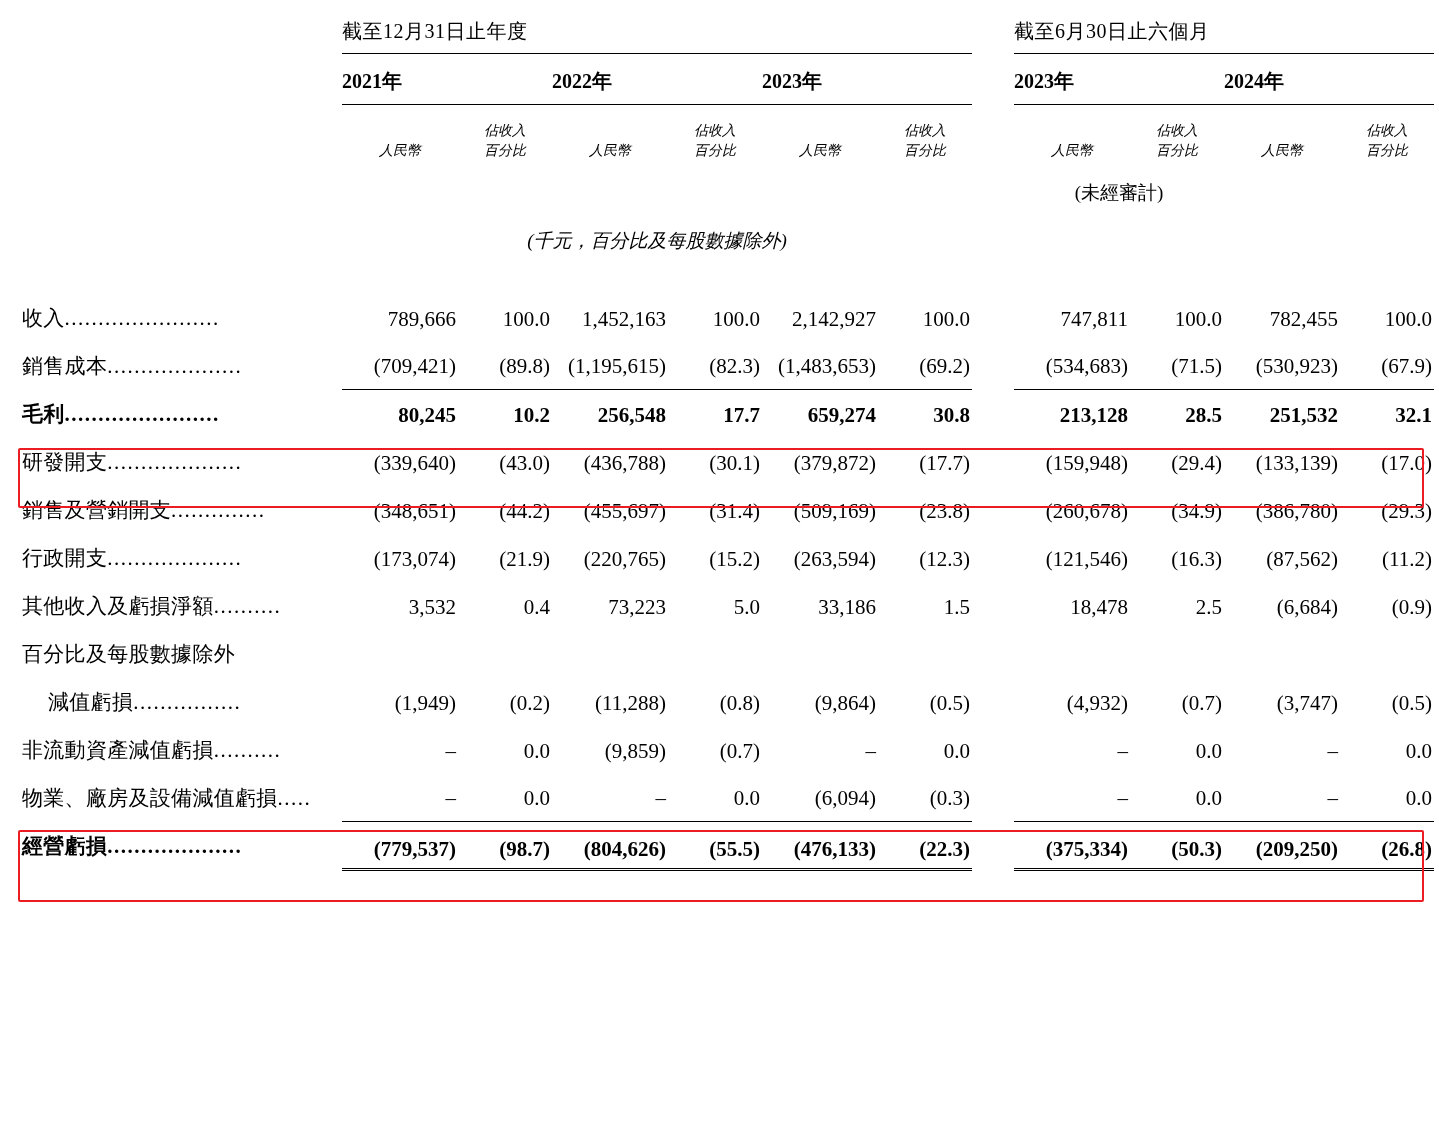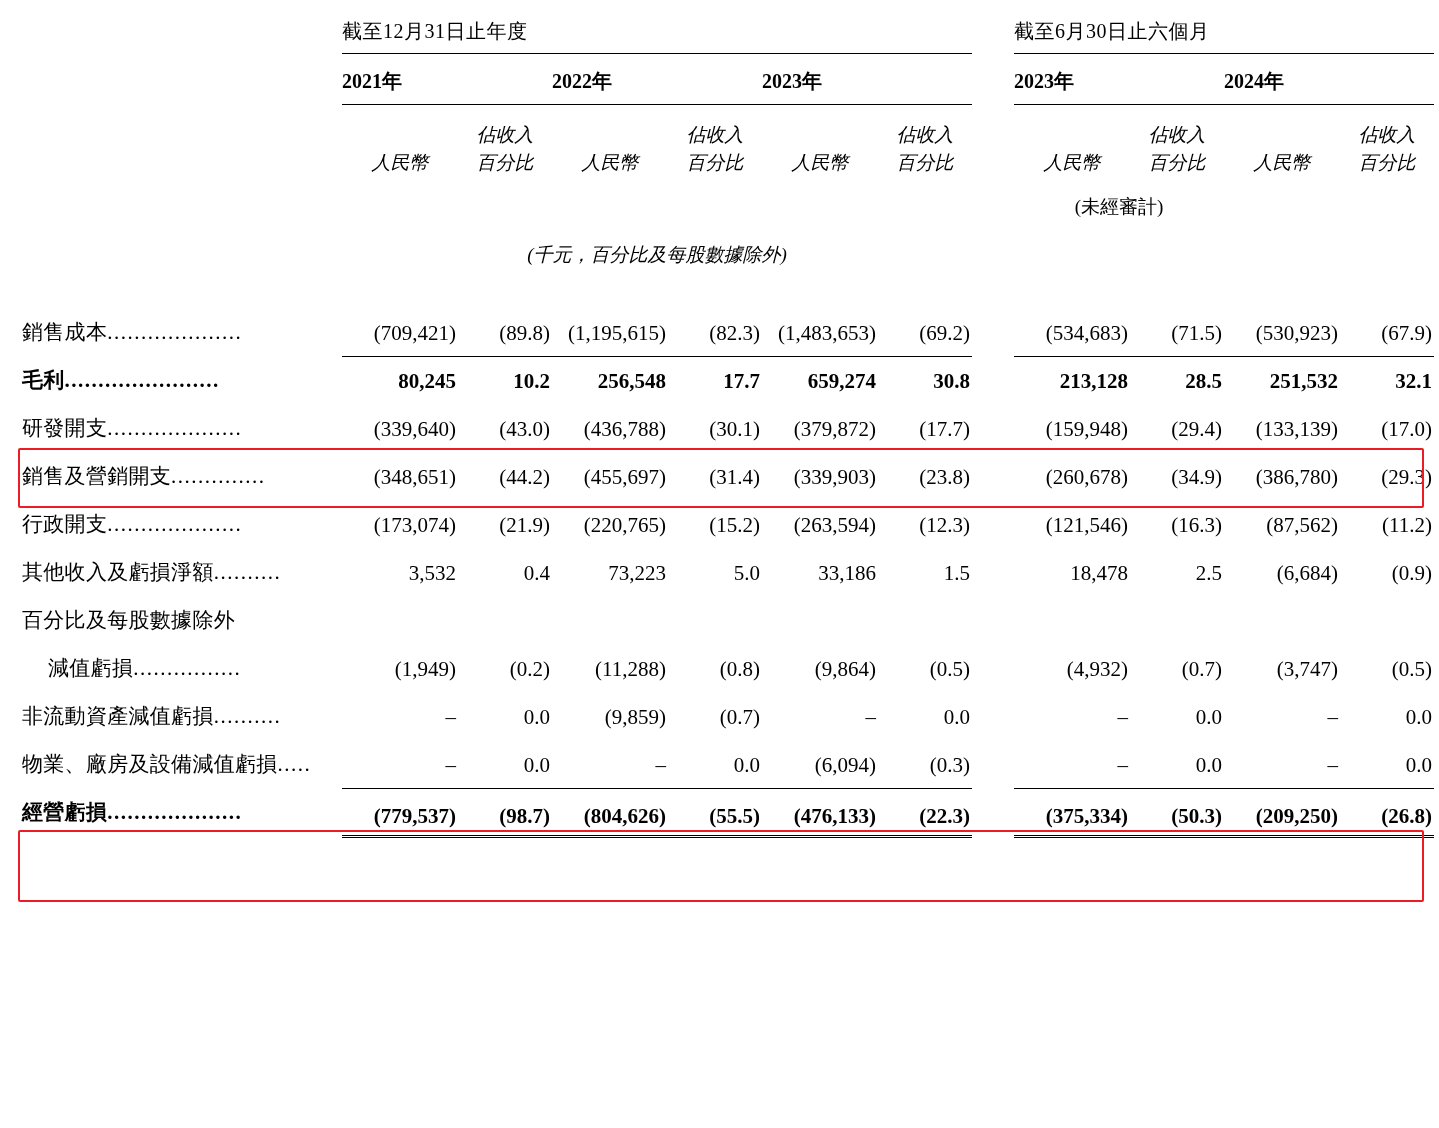--- a/index.html
+++ b/index.html
@@ -63,21 +63,21 @@
     padding-bottom: 8px;
   }
   .rule-year {
     height: 1px;
     border-bottom: 1.2px solid #000;
     font-size: 0;
     line-height: 0;
   }
   .hdr-sub {
     text-align: center;
-    font-size: 19px;
+    font-size: 14px;
     font-style: italic;
     line-height: 1.45;
     padding-top: 16px;
     padding-bottom: 4px;
     white-space: pre-line;
   }
   .hdr-unaudited {
     text-align: center;
     font-size: 19px;
     padding-top: 14px;
@@ -206,20 +206,34 @@
       <td class="hdr-unaudited" colspan="2">(未經審計)</td>
       <td colspan="2"></td>
     </tr>
 
     <tr>
       <td></td>
       <td class="hdr-note" colspan="6">(千元，百分比及每股數據除外)</td>
       <td colspan="5"></td>
     </tr>
 
+    <tr>
+      <td class="lbl"><span>收入</span><span class="dots">.......................</span></td>
+      <td class="num">789,666</td>
+      <td class="num">100.0</td>
+      <td class="num">1,452,163</td>
+      <td class="num">100.0</td>
+      <td class="num">2,142,927</td>
+      <td class="num">100.0</td>
+      <td></td>
+      <td class="num">747,811</td>
+      <td class="num">100.0</td>
+      <td class="num">782,455</td>
+      <td class="num">100.0</td>
+    </tr>
 
     <tr>
       <td class="lbl"><span>銷售成本</span><span class="dots">....................</span></td>
       <td class="num">(709,421)</td>
       <td class="num">(89.8)</td>
       <td class="num">(1,195,615)</td>
       <td class="num">(82.3)</td>
       <td class="num">(1,483,653)</td>
       <td class="num">(69.2)</td>
       <td></td>
@@ -258,21 +272,21 @@
       <td class="num">(133,139)</td>
       <td class="num">(17.0)</td>
     </tr>
 
     <tr>
       <td class="lbl"><span>銷售及營銷開支</span><span class="dots">..............</span></td>
       <td class="num">(348,651)</td>
       <td class="num">(44.2)</td>
       <td class="num">(455,697)</td>
       <td class="num">(31.4)</td>
-      <td class="num">(339,903)</td>
+      <td class="num">(509,169)</td>
       <td class="num">(23.8)</td>
       <td></td>
       <td class="num">(260,678)</td>
       <td class="num">(34.9)</td>
       <td class="num">(386,780)</td>
       <td class="num">(29.3)</td>
     </tr>
 
     <tr>
       <td class="lbl"><span>行政開支</span><span class="dots">....................</span></td>

